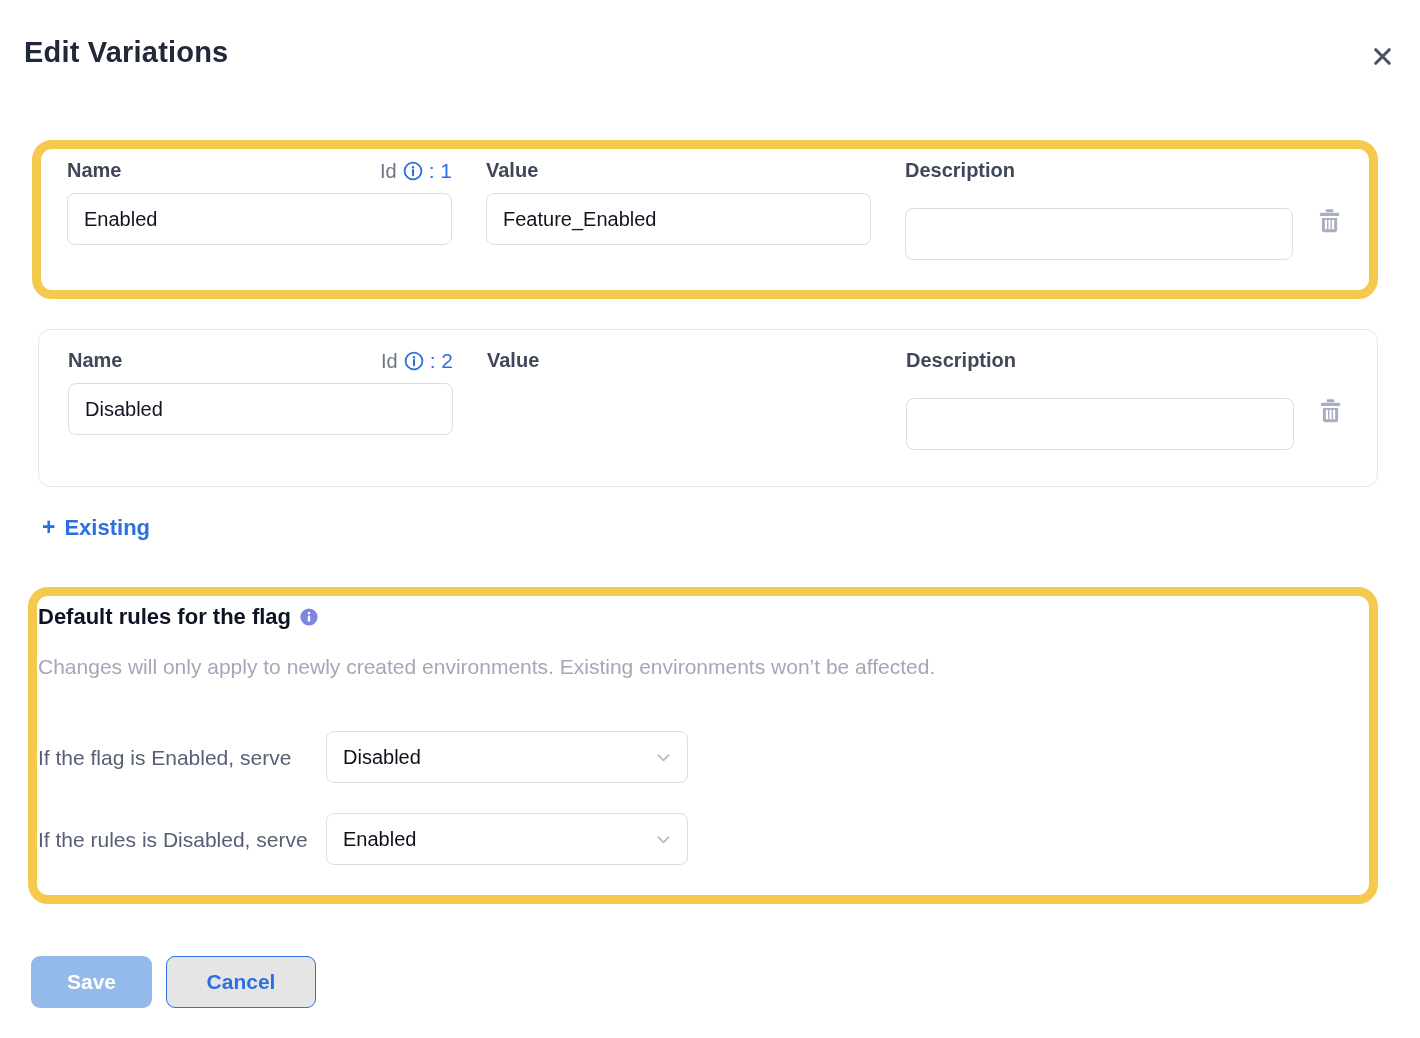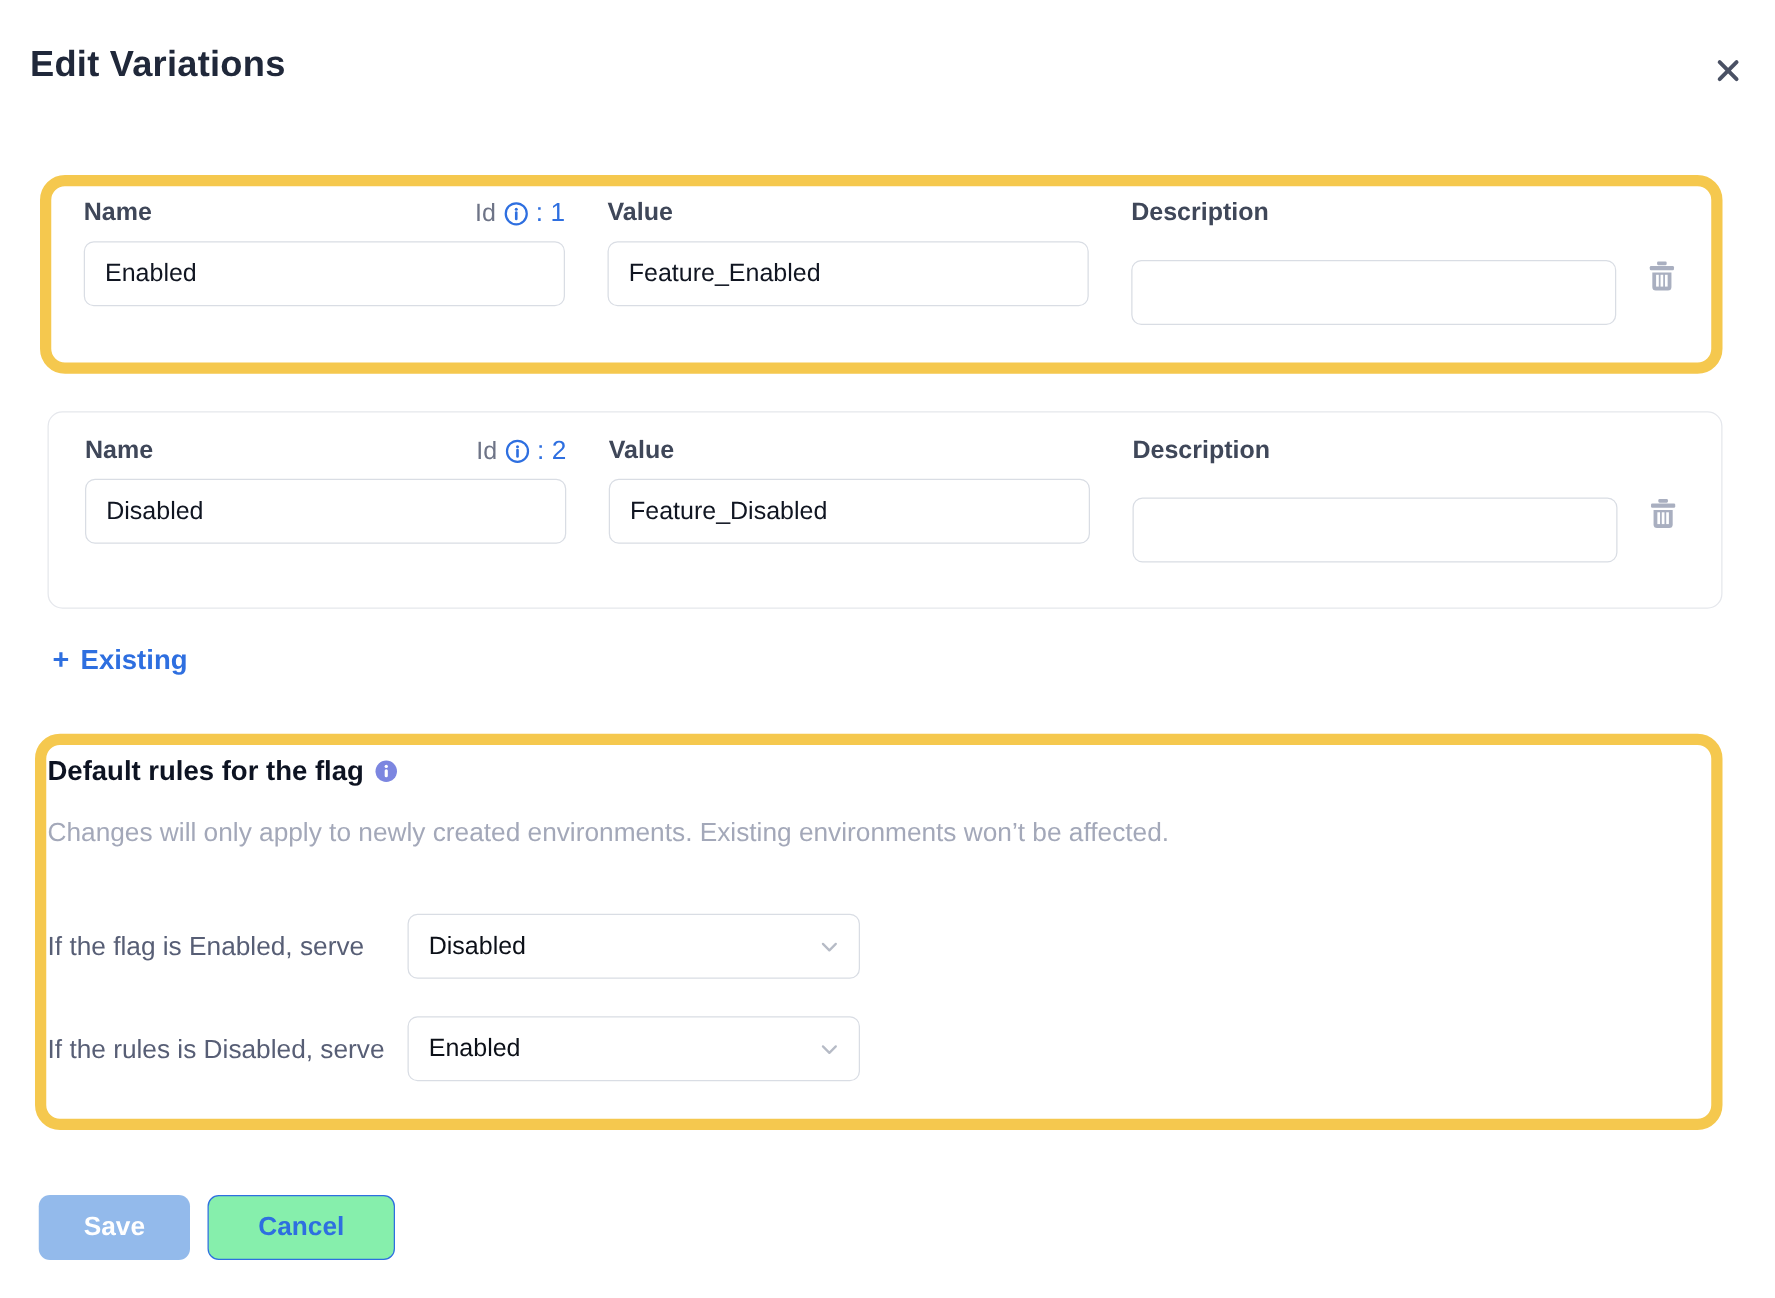--- a/index.html
+++ b/index.html
@@ -53,21 +53,21 @@
   .select-box { width:362px; height:52px; border:1px solid var(--border); border-radius:8px;
     display:flex; align-items:center; justify-content:space-between; padding:0 14px 0 16px;
     background:#fff; cursor:pointer; }
   .select-value { font-size:20px; color:#0c1018; }
 
   
   .save-btn { position:absolute; left:31px; top:940px; width:121px; height:52px;
     background:var(--save-bg); color:#ffffff; font-size:21px; font-weight:bold; border:none;
     border-radius:9px; font-family:"Liberation Sans", sans-serif; cursor:not-allowed; }
   .cancel-btn { position:absolute; left:166px; top:940px; width:150px; height:52px;
-    background:#86efac; color:var(--blue); font-size:21px; font-weight:bold;
+    background:#e5e5e5; color:var(--blue); font-size:21px; font-weight:bold;
     border:1.5px solid var(--blue); border-radius:9px; font-family:"Liberation Sans", sans-serif; cursor:pointer; }
 </style>
 </head>
 <body>
 
 <div class="dialog">
 
   <h1 class="title">Edit Variations</h1>
 
   <button class="close-btn">
@@ -140,21 +140,20 @@
             </span>
             <span class="id-value">: 2</span>
           </span>
         </div>
         <input class="text-input" value="Disabled" style="">
       </div>
       <div class="col value-col">
         <div class="label-row">
           <span class="field-label">Value</span>
         </div>
-        <input class="text-input" value="Feature_Disabled" style="">
       </div>
       <div class="col desc-col">
         <div class="label-row">
           <span class="field-label">Description</span>
         </div>
         <input class="text-input" value="" style="">
       </div>
       <button class="trash-btn">
         <span style="display:flex;">
           <svg width="27" height="27" viewBox="0 0 24 24" fill="#A9AFC0">

